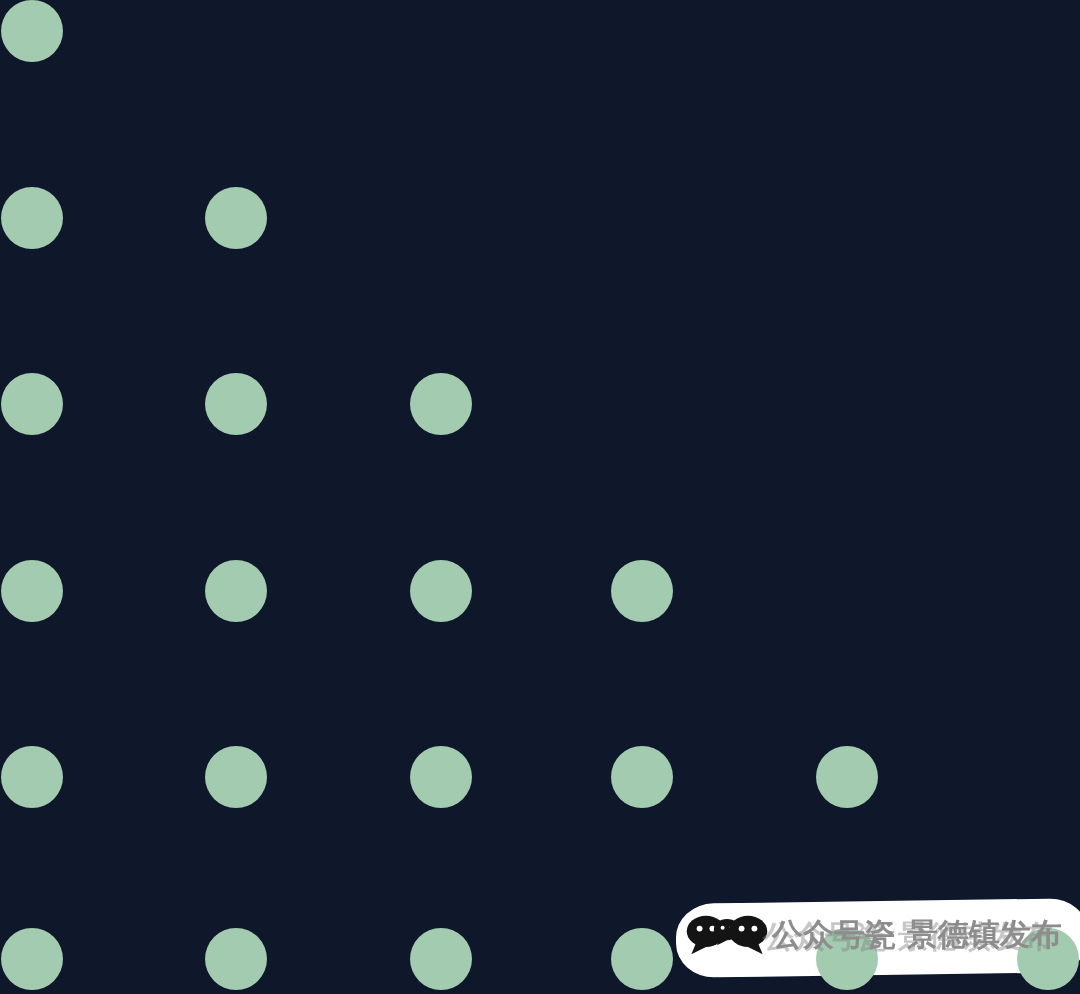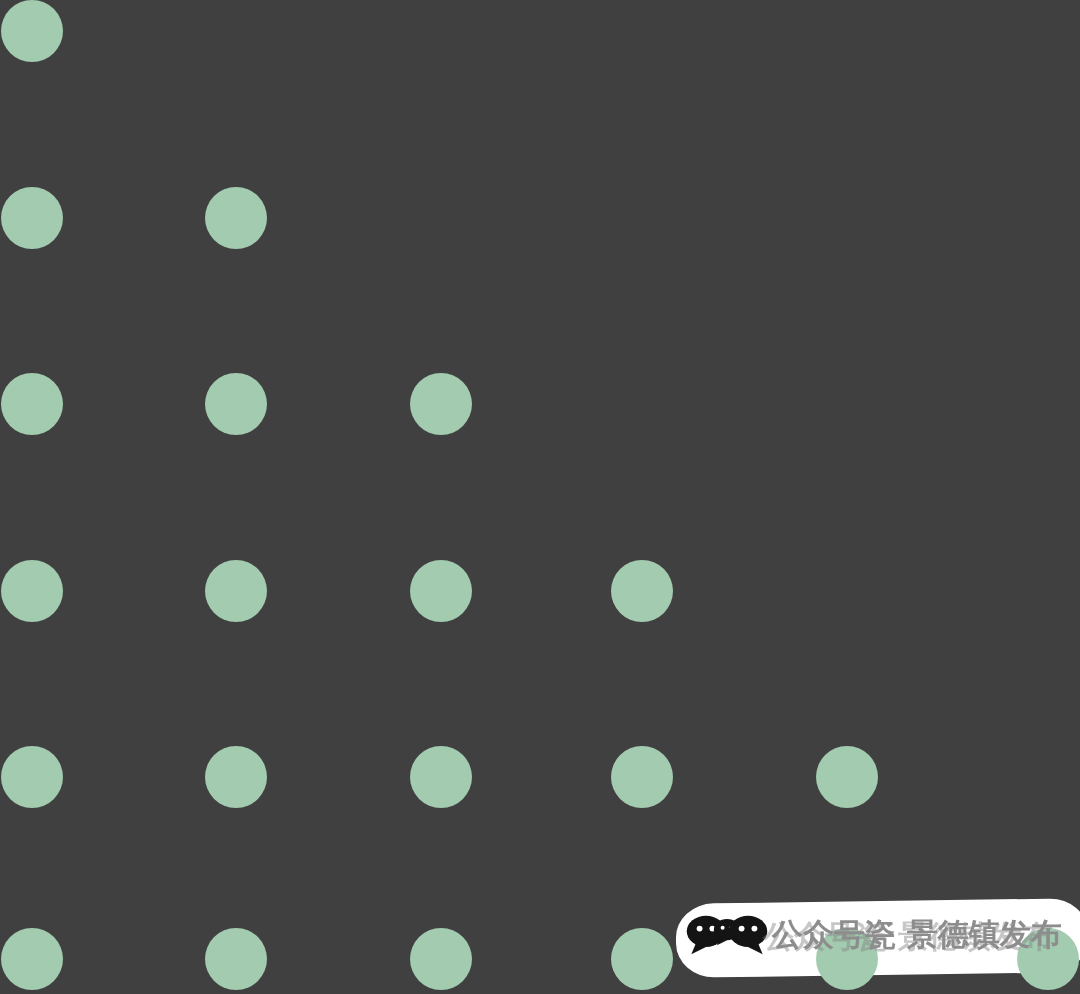--- a/index.html
+++ b/index.html
@@ -38,21 +38,21 @@
     font-weight: bold;
     font-size: 31px;
     letter-spacing: 0px;
     white-space: nowrap;
     text-shadow: -9px 2px 0 rgba(130,130,130,0.45);
   }
 </style>
 </head>
 <body>
 
-<div class="canvas" style="background: #404040; width: 1080px; height: 994px;">
+<div class="canvas" style="background: #0f172a; width: 1080px; height: 994px;">
 
   <div class="watermark-bg" style="background: rgb(255, 255, 255);"></div>
 
   <div class="dots-layer" id="dots">
       <div class="dot" style="left: 1px; top: 0px; width: 62px; height: 62px; background: rgb(163, 203, 176);"></div>
       <div class="dot" style="left: 1px; top: 187px; width: 62px; height: 62px; background: rgb(163, 203, 176);"></div>
       <div class="dot" style="left: 205px; top: 187px; width: 62px; height: 62px; background: rgb(163, 203, 176);"></div>
       <div class="dot" style="left: 1px; top: 373px; width: 62px; height: 62px; background: rgb(163, 203, 176);"></div>
       <div class="dot" style="left: 205px; top: 373px; width: 62px; height: 62px; background: rgb(163, 203, 176);"></div>
       <div class="dot" style="left: 410px; top: 373px; width: 62px; height: 62px; background: rgb(163, 203, 176);"></div>

